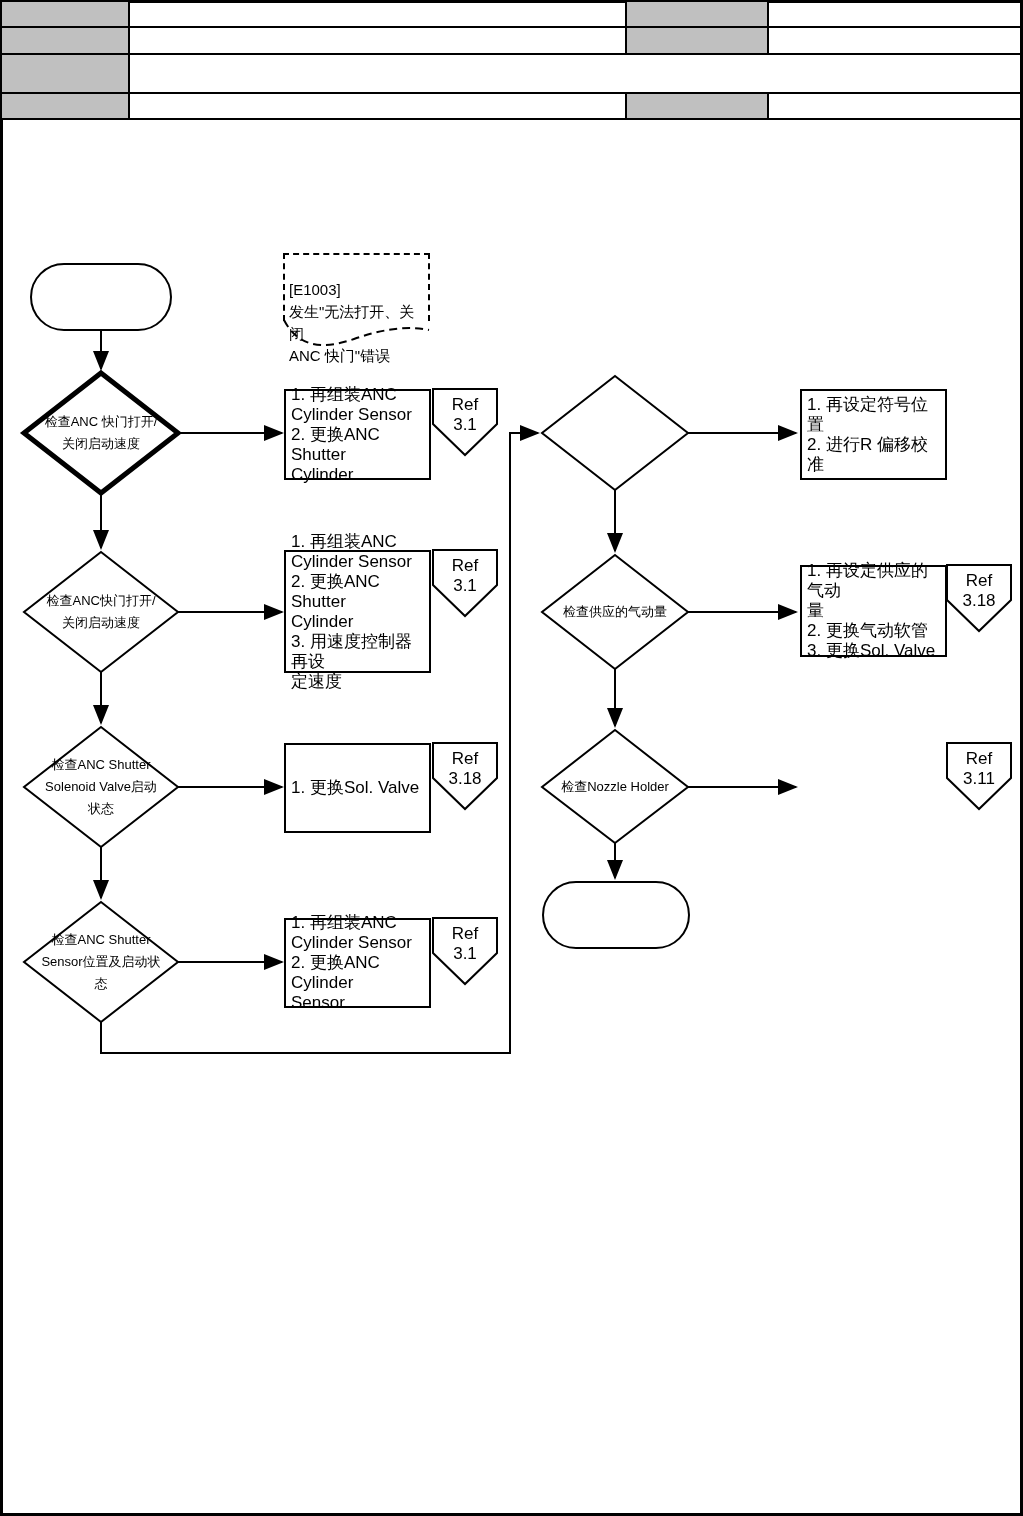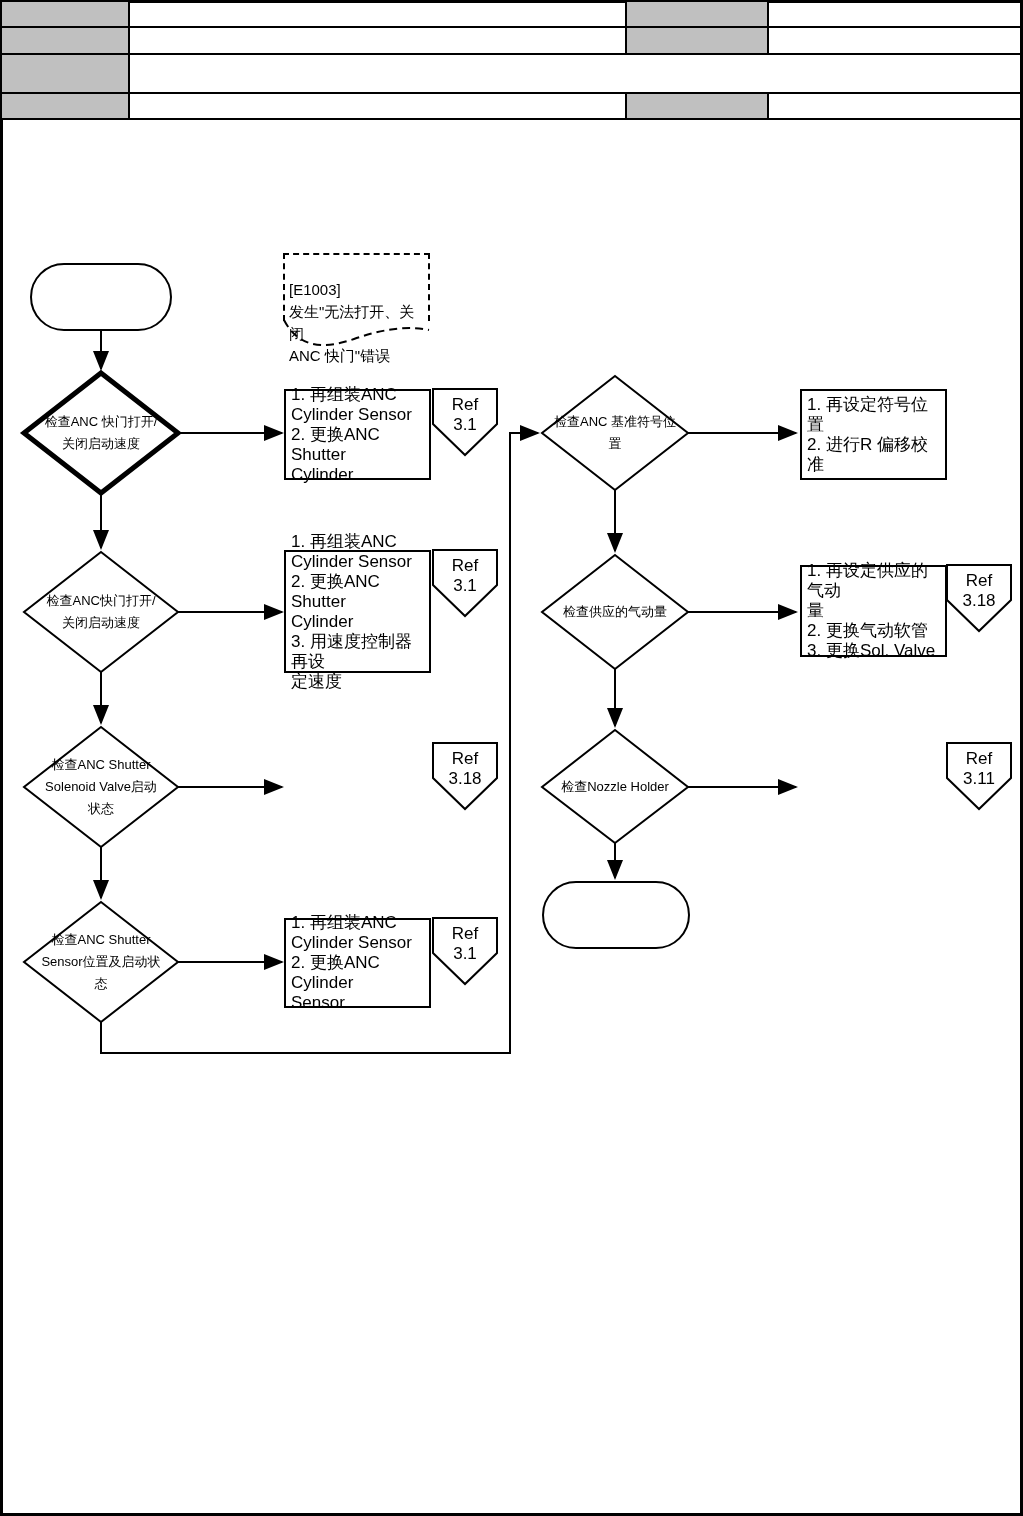--- a/index.html
+++ b/index.html
@@ -125,38 +125,39 @@
   <div class="diamond-label" style="left:24px;top:373px;width:154px;height:120px;">检查ANC 快门打开/
 关闭启动速度</div>
   <div class="diamond-label" style="left:24px;top:552px;width:154px;height:120px;">检查ANC快门打开/
 关闭启动速度</div>
   <div class="diamond-label" style="left:24px;top:727px;width:154px;height:120px;">检查ANC Shutter
 Solenoid Valve启动
 状态</div>
   <div class="diamond-label" style="left:24px;top:902px;width:154px;height:120px;">检查ANC Shutter
 Sensor位置及启动状
 态</div>
-  <div class="diamond-label" style="left:536px;top:376px;width:158px;height:114px;">检查ANC 基准符号位
-置</div>
   <div class="diamond-label" style="left:536px;top:555px;width:158px;height:114px;">检查供应的气动量</div>
   <div class="diamond-label" style="left:536px;top:730px;width:158px;height:113px;">检查Nozzle Holder</div>
 
   <div class="action-box" style="left:284px;top:389px;width:147px;height:91px;">
     <span class="action-text">1. 再组装ANC
 Cylinder Sensor
 2. 更换ANC Shutter
 Cylinder</span>
   </div>
   <div class="action-box" style="left:284px;top:550px;width:147px;height:123px;">
     <span class="action-text">1. 再组装ANC
 Cylinder Sensor
 2. 更换ANC Shutter
 Cylinder
 3. 用速度控制器再设
 定速度</span>
+  </div>
+  <div class="action-box" style="left:284px;top:743px;width:147px;height:90px;">
+    <span class="action-text">1. 更换Sol. Valve</span>
   </div>
   <div class="action-box" style="left:284px;top:918px;width:147px;height:90px;">
     <span class="action-text">1. 再组装ANC
 Cylinder Sensor
 2. 更换ANC Cylinder
 Sensor</span>
   </div>
   <div class="action-box" style="left:800px;top:389px;width:147px;height:91px;">
     <span class="action-text">1. 再设定符号位置
 2. 进行R 偏移校准</span>

